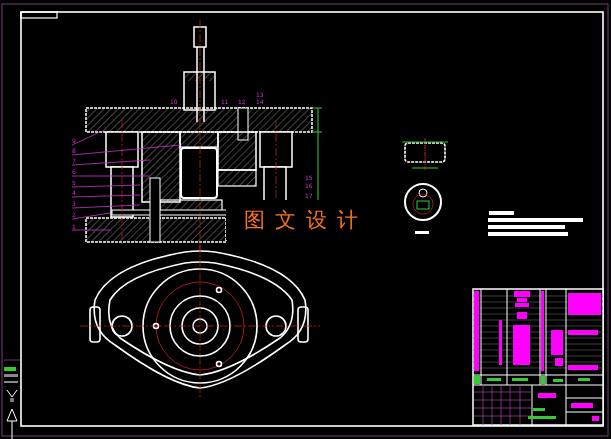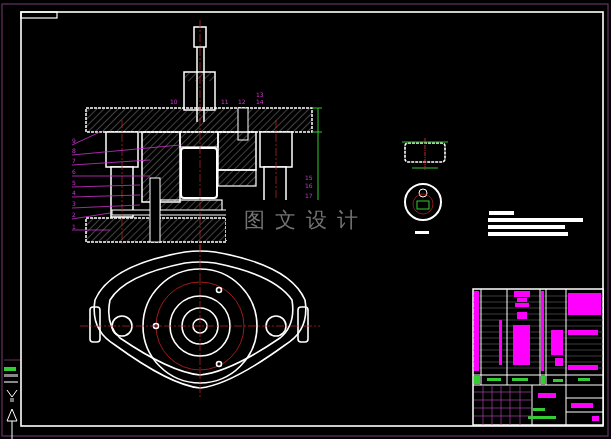--- a/index.html
+++ b/index.html
@@ -1,19 +1,19 @@
 <!DOCTYPE html>
 <html><head>
 <meta charset="utf-8">
 <style>
   html,body{margin:0;padding:0;background:#000;}
   body{width:611px;height:439px;position:relative;overflow:hidden;font-family:"DejaVu Sans",sans-serif;}
   #canvas{position:absolute;left:0;top:0;width:611px;height:439px;}
   .watermark{position:absolute;left:226px;top:200px;width:160px;height:40px;background:#000;
-    color:#737373;font-family:"DejaVu Serif",serif;font-size:21px;letter-spacing:10px;
+    color:#f97316;font-family:"DejaVu Serif",serif;font-size:21px;letter-spacing:10px;
     display:flex;align-items:center;justify-content:center;}
 </style>
 </head>
 <body>
 
 <svg id="canvas" width="611" height="439" viewBox="0 0 611 439" xmlns="http://www.w3.org/2000/svg">
   <defs>
     <pattern id="hatch" width="5" height="5" patternUnits="userSpaceOnUse" patternTransform="rotate(45)">
       <line x1="0" y1="0" x2="0" y2="5" stroke="#bbbbbb" stroke-width="0.7"></line>
     </pattern>

